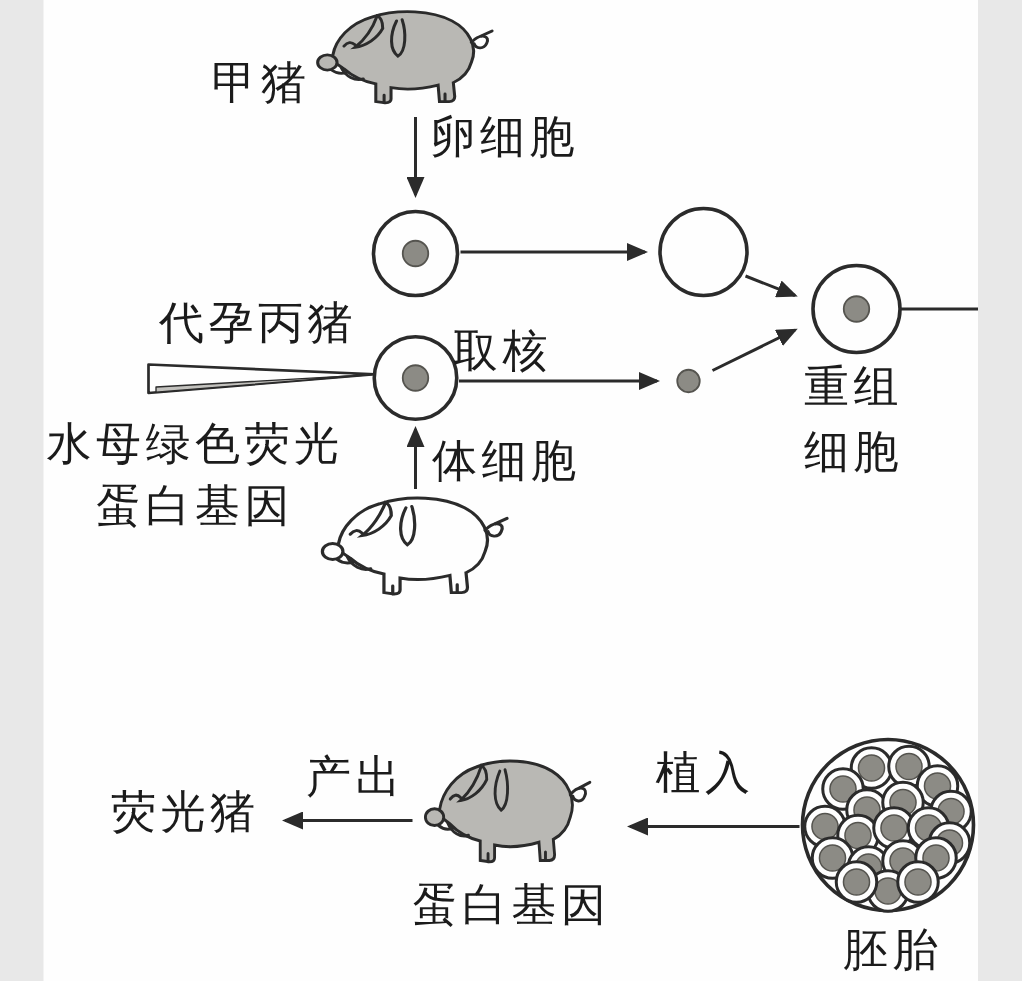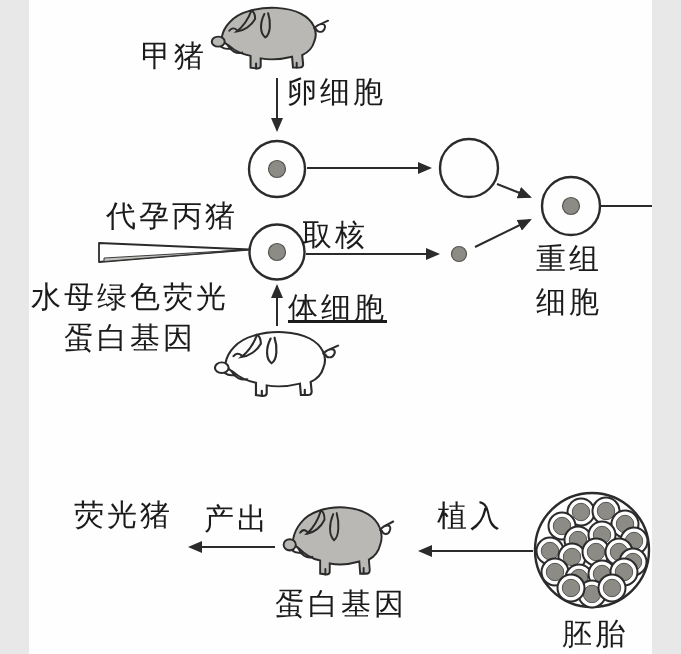--- a/index.html
+++ b/index.html
@@ -143,22 +143,22 @@
 
     <line x1="246" y1="547" x2="161" y2="547" class="ln" marker-end="url(#ah)"></line>
   </svg>
 
   <div class="lbl" style="left:112px;top:40px;">甲猪</div>
   <div class="lbl" style="left:258px;top:76px;">卵细胞</div>
   <div class="lbl" style="left:77px;top:200px;">代孕丙猪</div>
   <div class="lbl" style="left:273px;top:219px;">取核</div>
   <div class="lbl" style="left:2px;top:281px;">水母绿色荧光</div>
   <div class="lbl" style="left:35px;top:322px;">蛋白基因</div>
-  <div class="lbl" style="left:259px;top:292px;text-decoration:underline;">体细胞</div>
+  <div class="lbl" style="left:259px;top:292px;">体细胞</div>
   <div class="lbl" style="left:507px;top:243px;">重组</div>
   <div class="lbl" style="left:507px;top:286px;">细胞</div>
   <div class="lbl vert" style="left:643px;top:306px;height:136px;">体外培养</div>
   <div class="lbl" style="left:533px;top:618px;">胚胎</div>
   <div class="lbl" style="left:408px;top:500px;">植入</div>
   <div class="lbl" style="left:246px;top:588px;">蛋白基因</div>
   <div class="lbl" style="left:175px;top:503px;">产出</div>
-  <div class="lbl" style="left:45px;top:499px;">荧光猪</div>
+  <div class="lbl" style="left:45px;top:526px;">荧光猪</div>
 </div>
 
 </body></html>

